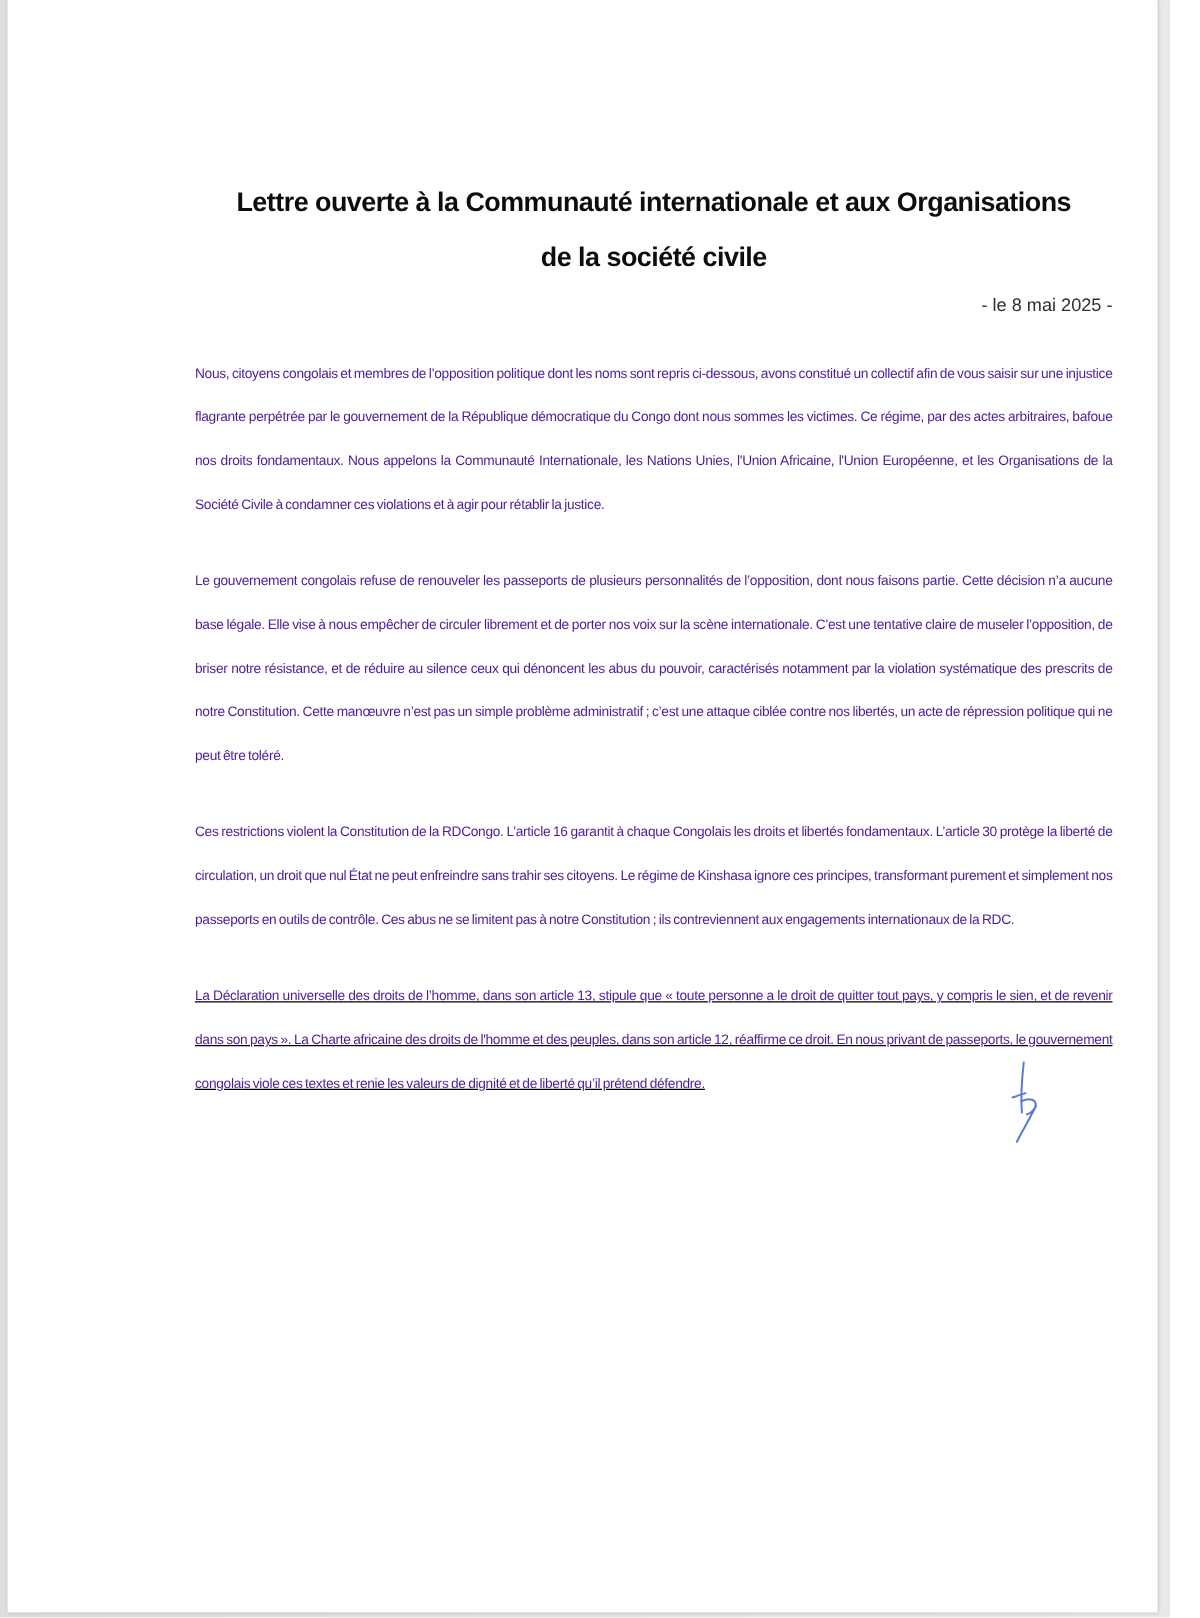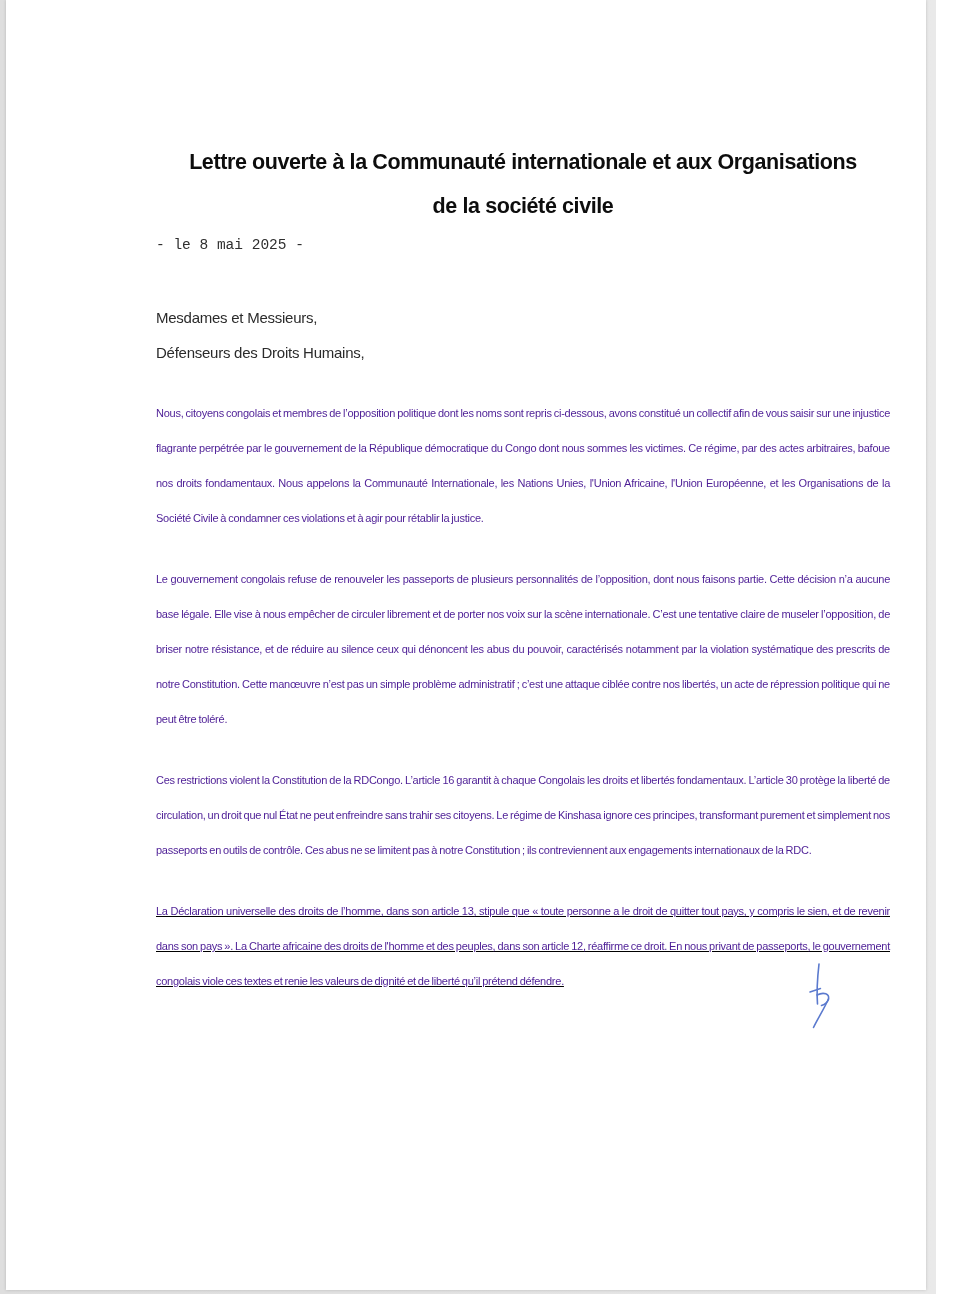--- a/index.html
+++ b/index.html
@@ -38,25 +38,24 @@
     font-weight: 700;
     color: #0d0d0d;
     letter-spacing: -0.4px;
   }
   h1.title .tline {
     display: block;
     white-space: nowrap;
   }
   .dateline {
     margin-top: 6px;
-    text-align: left;
+    text-align: right;
     font-size: 14.5px;
     line-height: 22px;
     color: #2f2f2f;
-    font-family: Liberation Mono, monospace;
   }
   .salutation {
     margin-top: 44px;
     font-size: 15px;
     line-height: 35px;
     color: #2b2b2b;
     letter-spacing: -0.25px;
   }
   p.para {
     margin: 26px 0 0 0;
@@ -83,24 +82,20 @@
   <div class="page">
     <div class="content">
 
       <h1 class="title">
         <span class="tline">Lettre ouverte à la Communauté internationale et aux Organisations</span>
         <span class="tline">de la société civile</span>
       </h1>
 
       <div class="dateline">- le 8 mai 2025 -</div>
 
-      <div class="salutation">
-        <div>Mesdames et Messieurs,</div>
-        <div>Défenseurs des Droits Humains,</div>
-      </div>
 
       <p class="para">Nous, citoyens congolais et membres de l’opposition politique dont les noms sont repris ci-dessous, avons constitué un collectif afin de vous saisir sur une injustice flagrante perpétrée par le gouvernement de la République démocratique du Congo dont nous sommes les victimes. Ce régime, par des actes arbitraires, bafoue nos droits fondamentaux. Nous appelons la Communauté Internationale, les Nations Unies, l'Union Africaine, l'Union Européenne, et les Organisations de la Société Civile à condamner ces violations et à agir pour rétablir la justice.</p>
       <p class="para">Le gouvernement congolais refuse de renouveler les passeports de plusieurs personnalités de l’opposition, dont nous faisons partie. Cette décision n’a aucune base légale. Elle vise à nous empêcher de circuler librement et de porter nos voix sur la scène internationale. C’est une tentative claire de museler l’opposition, de briser notre résistance, et de réduire au silence ceux qui dénoncent les abus du pouvoir, caractérisés notamment par la violation systématique des prescrits de notre Constitution. Cette manœuvre n’est pas un simple problème administratif ; c’est une attaque ciblée contre nos libertés, un acte de répression politique qui ne peut être toléré.</p>
       <p class="para">Ces restrictions violent la Constitution de la RDCongo. L’article 16 garantit à chaque Congolais les droits et libertés fondamentaux. L’article 30 protège la liberté de circulation, un droit que nul État ne peut enfreindre sans trahir ses citoyens. Le régime de Kinshasa ignore ces principes, transformant purement et simplement nos passeports en outils de contrôle. Ces abus ne se limitent pas à notre Constitution ; ils contreviennent aux engagements internationaux de la RDC.</p>
 
       <div class="p4wrap">
         <p class="para">La Déclaration universelle des droits de l’homme, dans son article 13, stipule que « toute personne a le droit de quitter tout pays, y compris le sien, et de revenir dans son pays ». La Charte africaine des droits de l'homme et des peuples, dans son article 12, réaffirme ce droit. En nous privant de passeports, le gouvernement congolais viole ces textes et renie les valeurs de dignité et de liberté qu’il prétend défendre.</p>
         <svg class="penmark" viewBox="0 0 28 70" aria-hidden="true">
           <path d="M15 3 C13.5 16 12.5 30 13.5 43" fill="none" stroke-width="1.6" stroke-linecap="round" stroke="#5b7ace"></path>
           <path d="M6 31 L16.5 27.5" fill="none" stroke-width="1.5" stroke-linecap="round" stroke="#5b7ace"></path>

